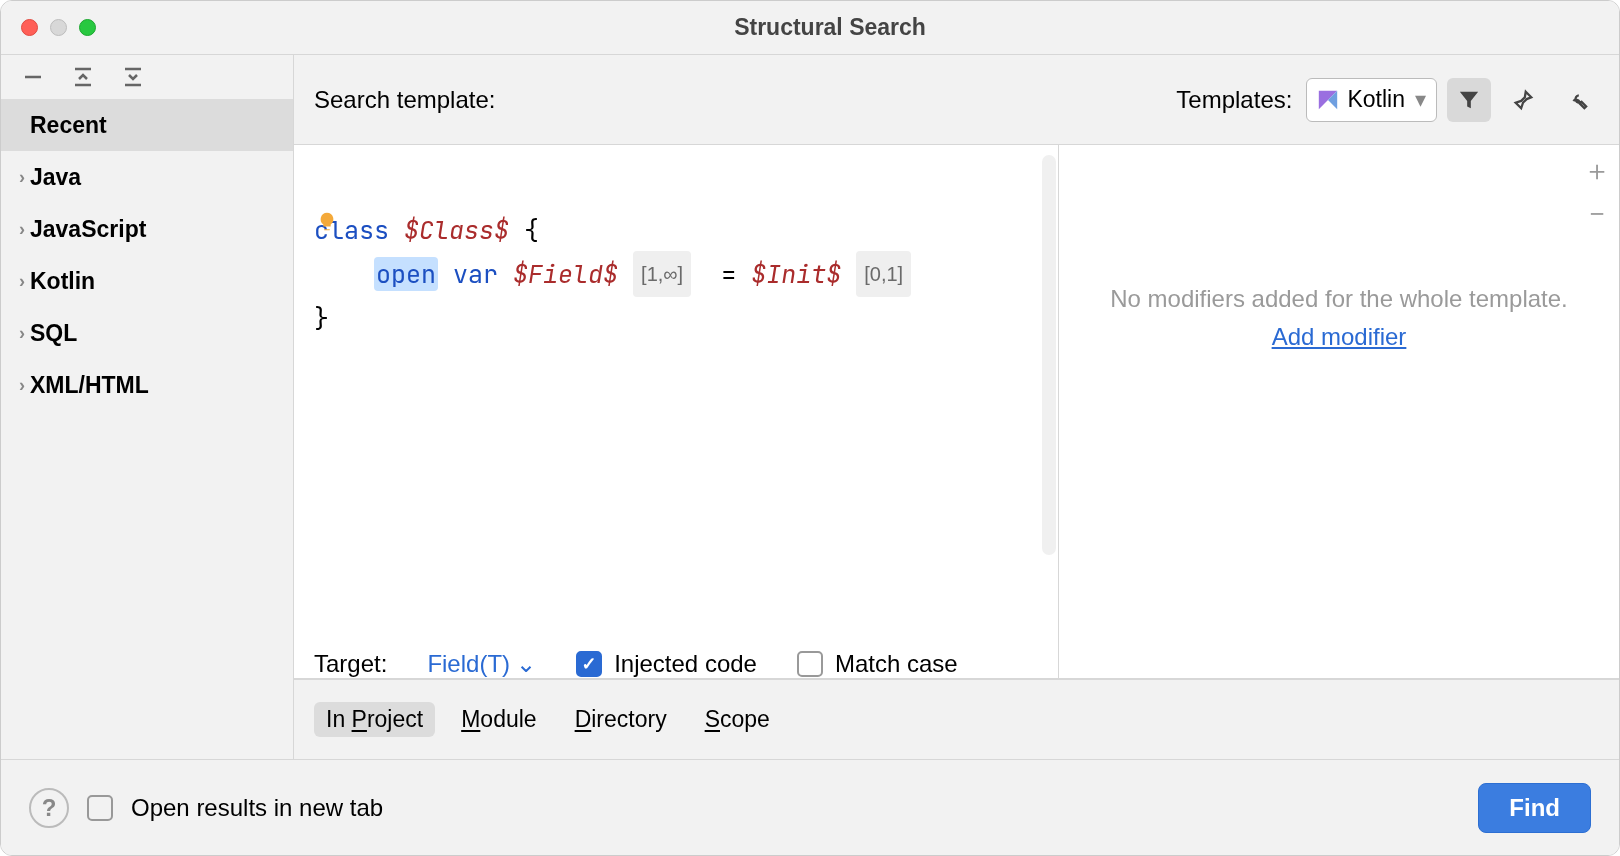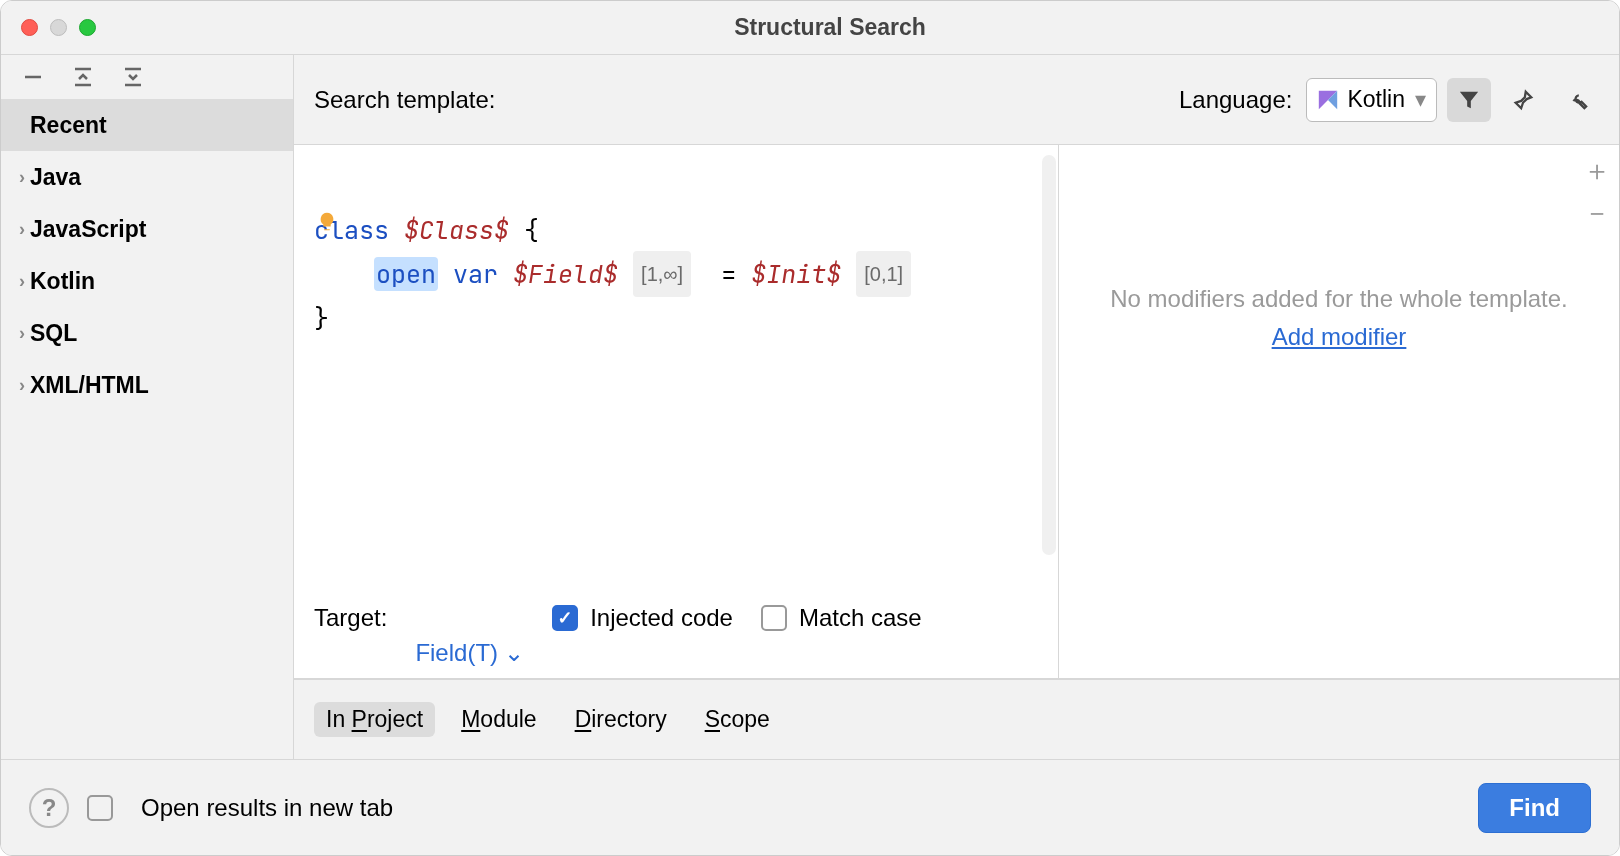--- a/index.html
+++ b/index.html
@@ -48,21 +48,21 @@
   .editor { flex: 1; position: relative; padding: 22px 20px; font-family: "JetBrains Mono","SF Mono",Menlo,Consolas,monospace; font-size: 25px; line-height: 42px; white-space: pre; }
   .editor-scroll { position: absolute; right: 2px; top: 10px; width: 14px; height: 400px; background: #f0f0f0; border-radius: 7px; }
   .gutter-bulb { position: absolute; left: 22px; top: 66px; width: 22px; height: 22px; }
   .kw { color: #1c4fc1; }
   .var-k { color: #1c4fc1; }
   .open-hl { background: #c5e0ff; color: #1c4fc1; padding: 0 2px; border-radius: 4px; }
   .tmpl { color: #aa2c2c; font-style: italic; }
   .eq { color: #000; }
   .count-badge { display: inline-block; background: #efefef; color: #6a6a6a; font-size: 20px; font-style: normal; padding: 2px 8px; border-radius: 4px; vertical-align: 2px; font-family: -apple-system, Arial, sans-serif; }
 
-  .editor-footer { height: 74px; display: flex; align-items: flex-start; padding: 0 20px; gap: 28px; font-size: 24px; }
+  .editor-footer { height: 74px; display: flex; align-items: flex-end; padding: 0 20px; gap: 40px; font-size: 24px; }
   .target-val { color: #2a6ad3; cursor: pointer; display: inline-flex; align-items: center; gap: 6px; margin-top: 35px; }
   .check { display: inline-flex; align-items: center; gap: 12px; cursor: pointer; }
   .checkbox { width: 26px; height: 26px; border-radius: 5px; border: 2px solid #999; display: inline-flex; align-items: center; justify-content: center; }
   .checkbox.checked { background: #2a6ad3; border-color: #2a6ad3; color: #fff; }
   .checkbox.checked::after { content: "✓"; font-size: 18px; font-weight: 800; }
 
   
   .mod-panel { width: 560px; position: relative; display: flex; flex-direction: column; align-items: center; padding-top: 140px; }
   .mod-empty { color: #9a9a9a; font-size: 24px; }
   .add-mod { color: #2a6ad3; text-decoration: underline; font-size: 24px; margin-top: 10px; cursor: pointer; }
@@ -72,21 +72,21 @@
 
   
   .scopebar { height: 80px; background: #f2f2f2; display: flex; align-items: center; padding: 0 20px; gap: 14px; border-top: 1px solid #d7d7d7; }
   .scope-tab { font-size: 23px; padding: 4px 12px; border-radius: 6px; cursor: pointer; }
   .scope-tab.active { background: #dcdcdc; }
   .underline-first { text-decoration: underline; text-underline-offset: 3px; }
 
   
   .bottombar { height: 96px; background: #f2f2f2; border-top: 1px solid #d7d7d7; display: flex; align-items: center; padding: 0 28px; gap: 18px; }
   .help-btn { width: 40px; height: 40px; border-radius: 20px; border: 2px solid #bbb; color: #888; display: flex; align-items: center; justify-content: center; font-size: 24px; font-weight: 700; cursor: pointer; }
-  .open-results { display: flex; align-items: center; gap: 28px; font-size: 24px; cursor: pointer; }
+  .open-results { display: flex; align-items: center; gap: 18px; font-size: 24px; cursor: pointer; }
   .spacer { flex: 1; }
   .btn { height: 50px; padding: 0 30px; border-radius: 8px; font-size: 24px; display: inline-flex; align-items: center; justify-content: center; cursor: pointer; border: 1px solid #bbb; background: #fff; }
   .btn.primary { background: #3b7de0; border-color: #2d6fd2; color: #fff; font-weight: 600; }
 </style>
 </head>
 <body>
 
 <div class="titlebar">
   <div class="traffic">
     <div class="dot red"></div>
@@ -138,21 +138,21 @@
           <span class="tree-arrow">›</span>
           <span>XML/HTML</span>
         </div>
       </div>
   </div>
 
   <div class="rightcol">
     <div class="searchbar">
       <div class="searchbar-left">Search template:</div>
       <div class="searchbar-spacer"></div>
-      <div class="lang-label">Language:</div>
+      <div class="lang-label">Templates:</div>
       <div class="lang-picker">
         <svg class="lang-icon" viewBox="0 0 24 24">
             <polygon points="2,2 22,2 2,22" fill="#9a6fe0"></polygon>
             <polygon points="22,2 12,12 22,22" fill="#6f9fe0"></polygon>
           </svg>
         <span class="lang-text">Kotlin</span>
         <span class="lang-caret">▾</span>
       </div>
       <div class="tool-btn active">
         <svg class="tool-svg" viewBox="0 0 24 24" fill="currentColor">

